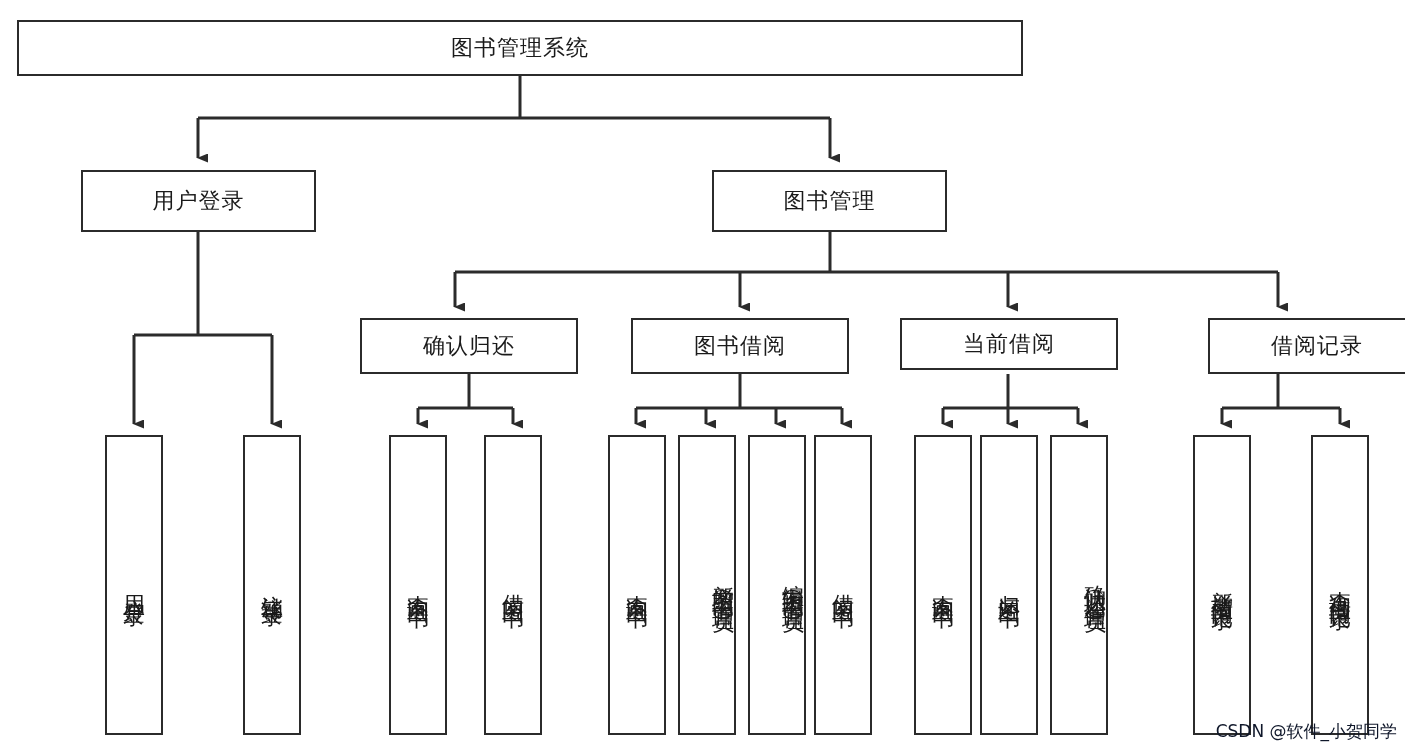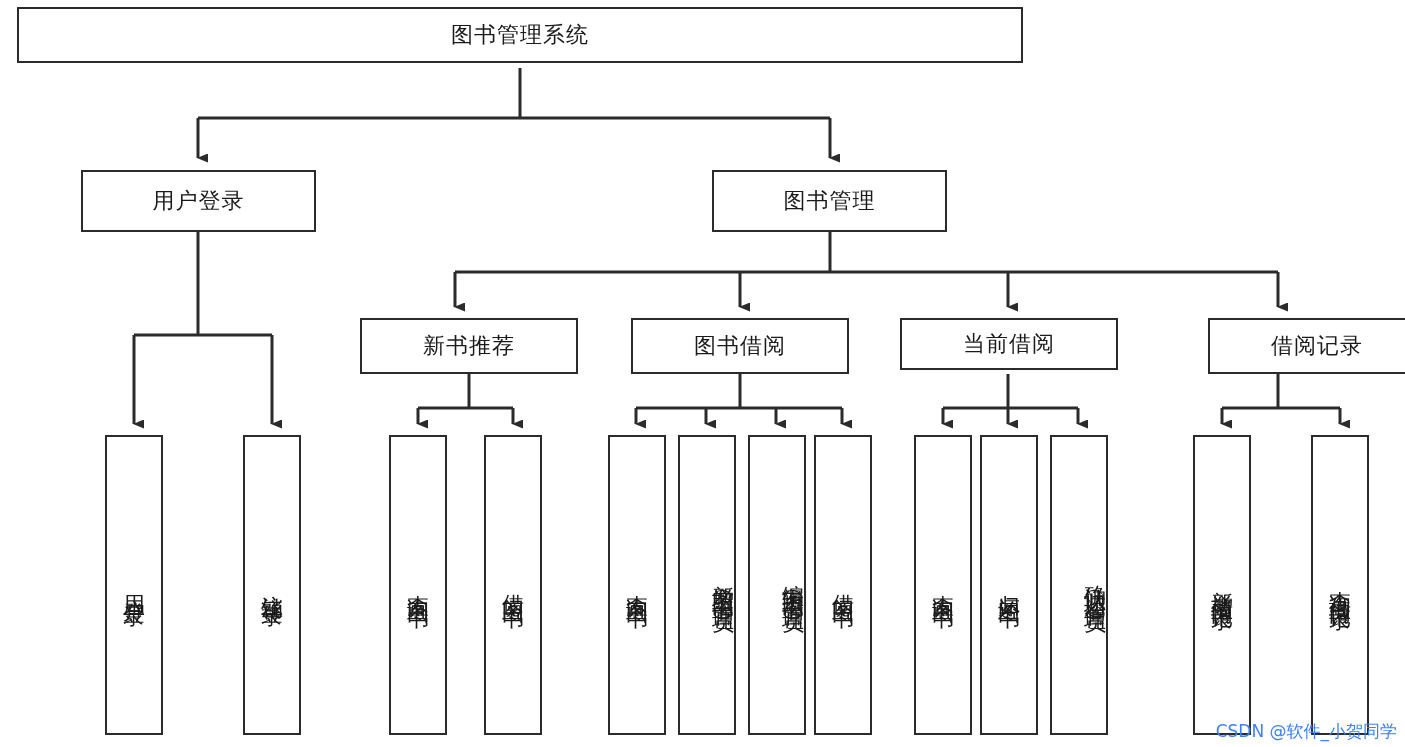--- a/index.html
+++ b/index.html
@@ -51,21 +51,21 @@
   }
   .node-label {
     display: block;
     white-space: nowrap;
   }
   #watermark {
     position: absolute;
     right: 8px;
     bottom: 4px;
     font-size: 17px;
-    color: #3b82f6;
+    color: #0f172a;
     z-index: 5;
     white-space: nowrap;
     pointer-events: none;
   }
 </style>
 </head>
 <body>
 
 <div id="diagram-root">
 
@@ -114,33 +114,33 @@
       <path d="M1008,408 L1008,424" marker-end="url(#arrow)"></path>
       <path d="M1078,408 L1078,424" marker-end="url(#arrow)"></path>
 
       <path d="M1278,374 L1278,408"></path>
       <path d="M1222,408 L1340,408"></path>
       <path d="M1222,408 L1222,424" marker-end="url(#arrow)"></path>
       <path d="M1340,408 L1340,424" marker-end="url(#arrow)"></path>
     </g>
   </svg>
 
-  <div class="node horiz" style="left:17px; top:7px; width:1006px; height:56px;">
+  <div class="node horiz" style="left:17px; top:20px; width:1006px; height:56px;">
     <span class="node-label">图书管理系统</span>
   </div>
 
   <div class="node horiz" style="left:81px; top:170px; width:235px; height:62px;">
     <span class="node-label">用户登录</span>
   </div>
   <div class="node horiz" style="left:712px; top:170px; width:235px; height:62px;justify-content:center;">
     <span class="node-label">图书管理</span>
   </div>
 
   <div class="node horiz" style="left:360px; top:318px; width:218px; height:56px;">
-    <span class="node-label">新书推荐</span>
+    <span class="node-label">确认归还</span>
   </div>
   <div class="node horiz" style="left:631px; top:318px; width:218px; height:56px;">
     <span class="node-label">图书借阅</span>
   </div>
   <div class="node horiz" style="left:900px; top:318px; width:218px; height:52px;">
     <span class="node-label">当前借阅</span>
   </div>
   <div class="node horiz" style="left:1208px; top:318px; width:218px; height:56px;">
     <span class="node-label">借阅记录</span>
   </div>

